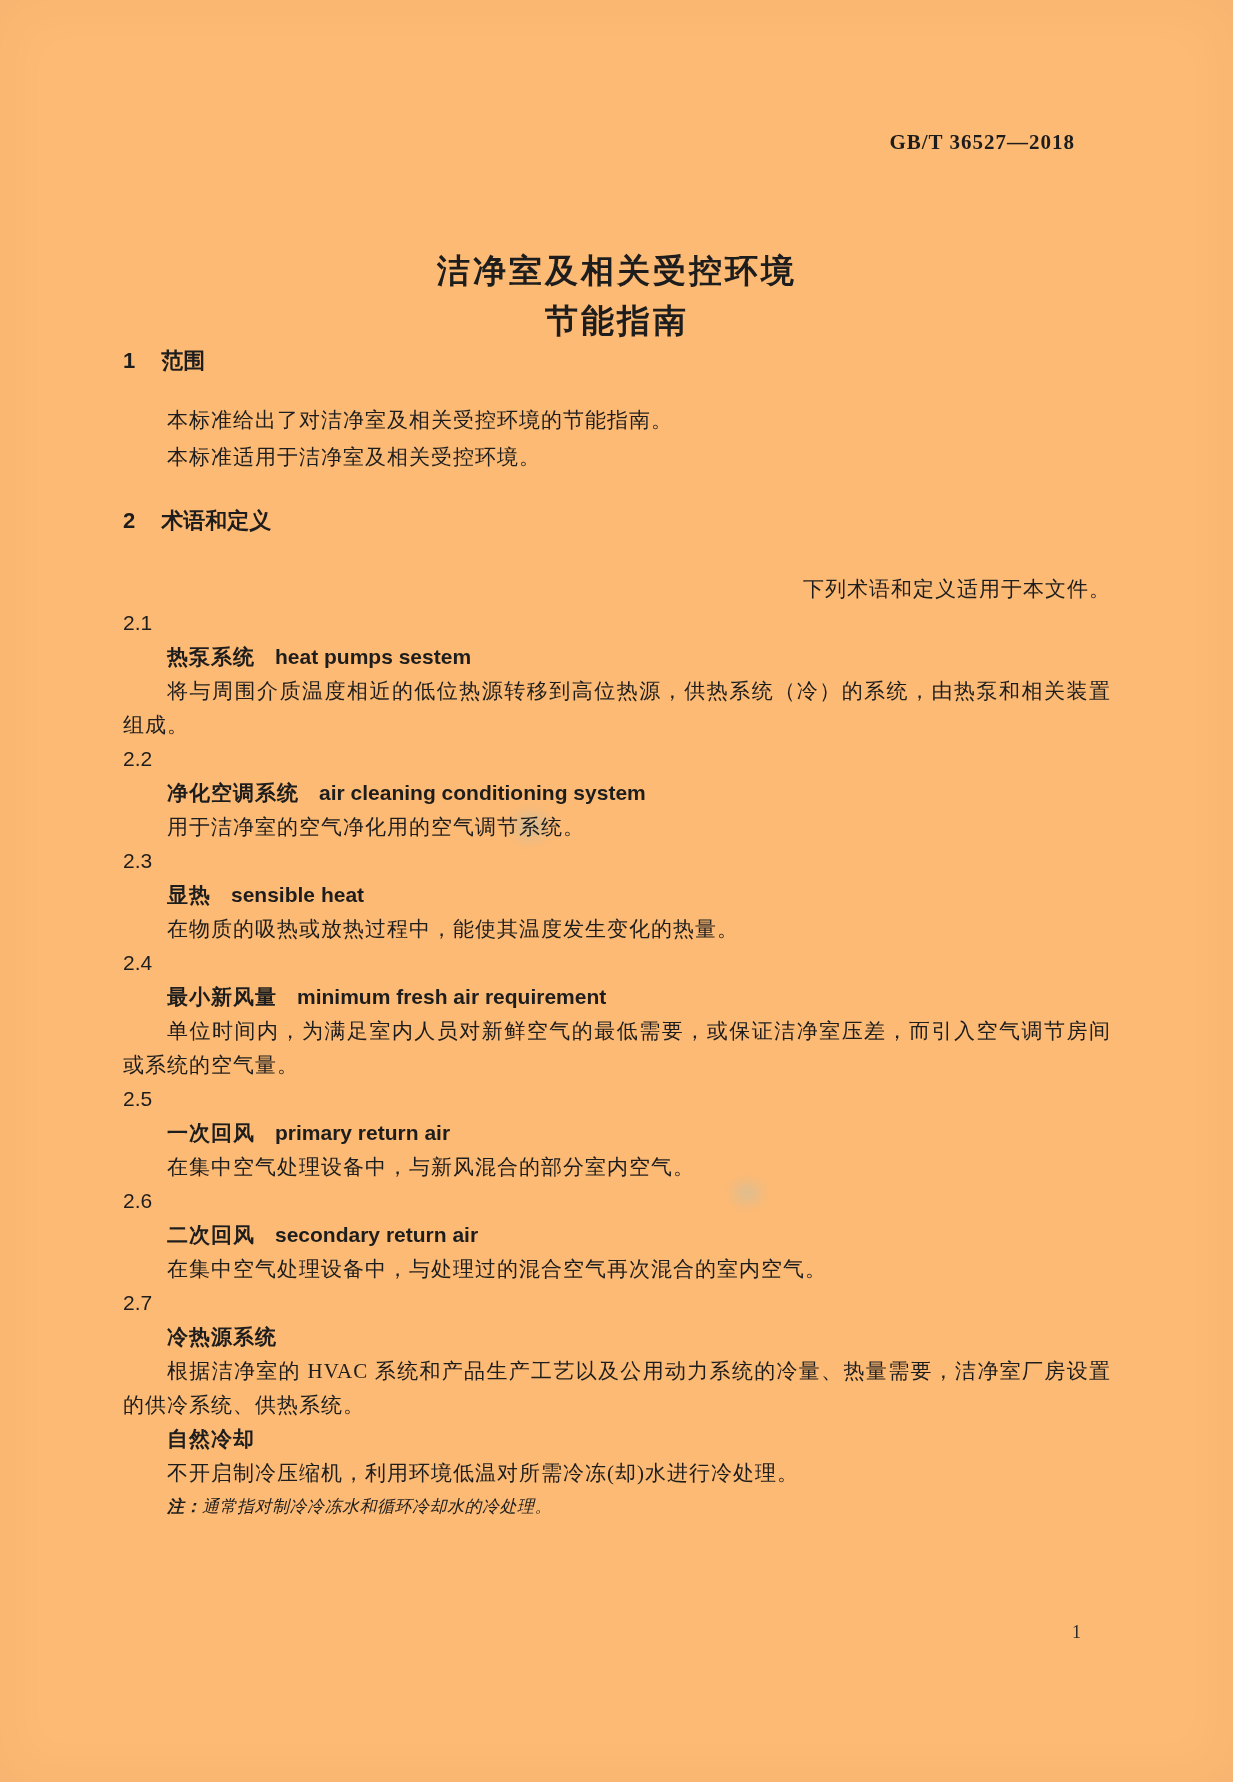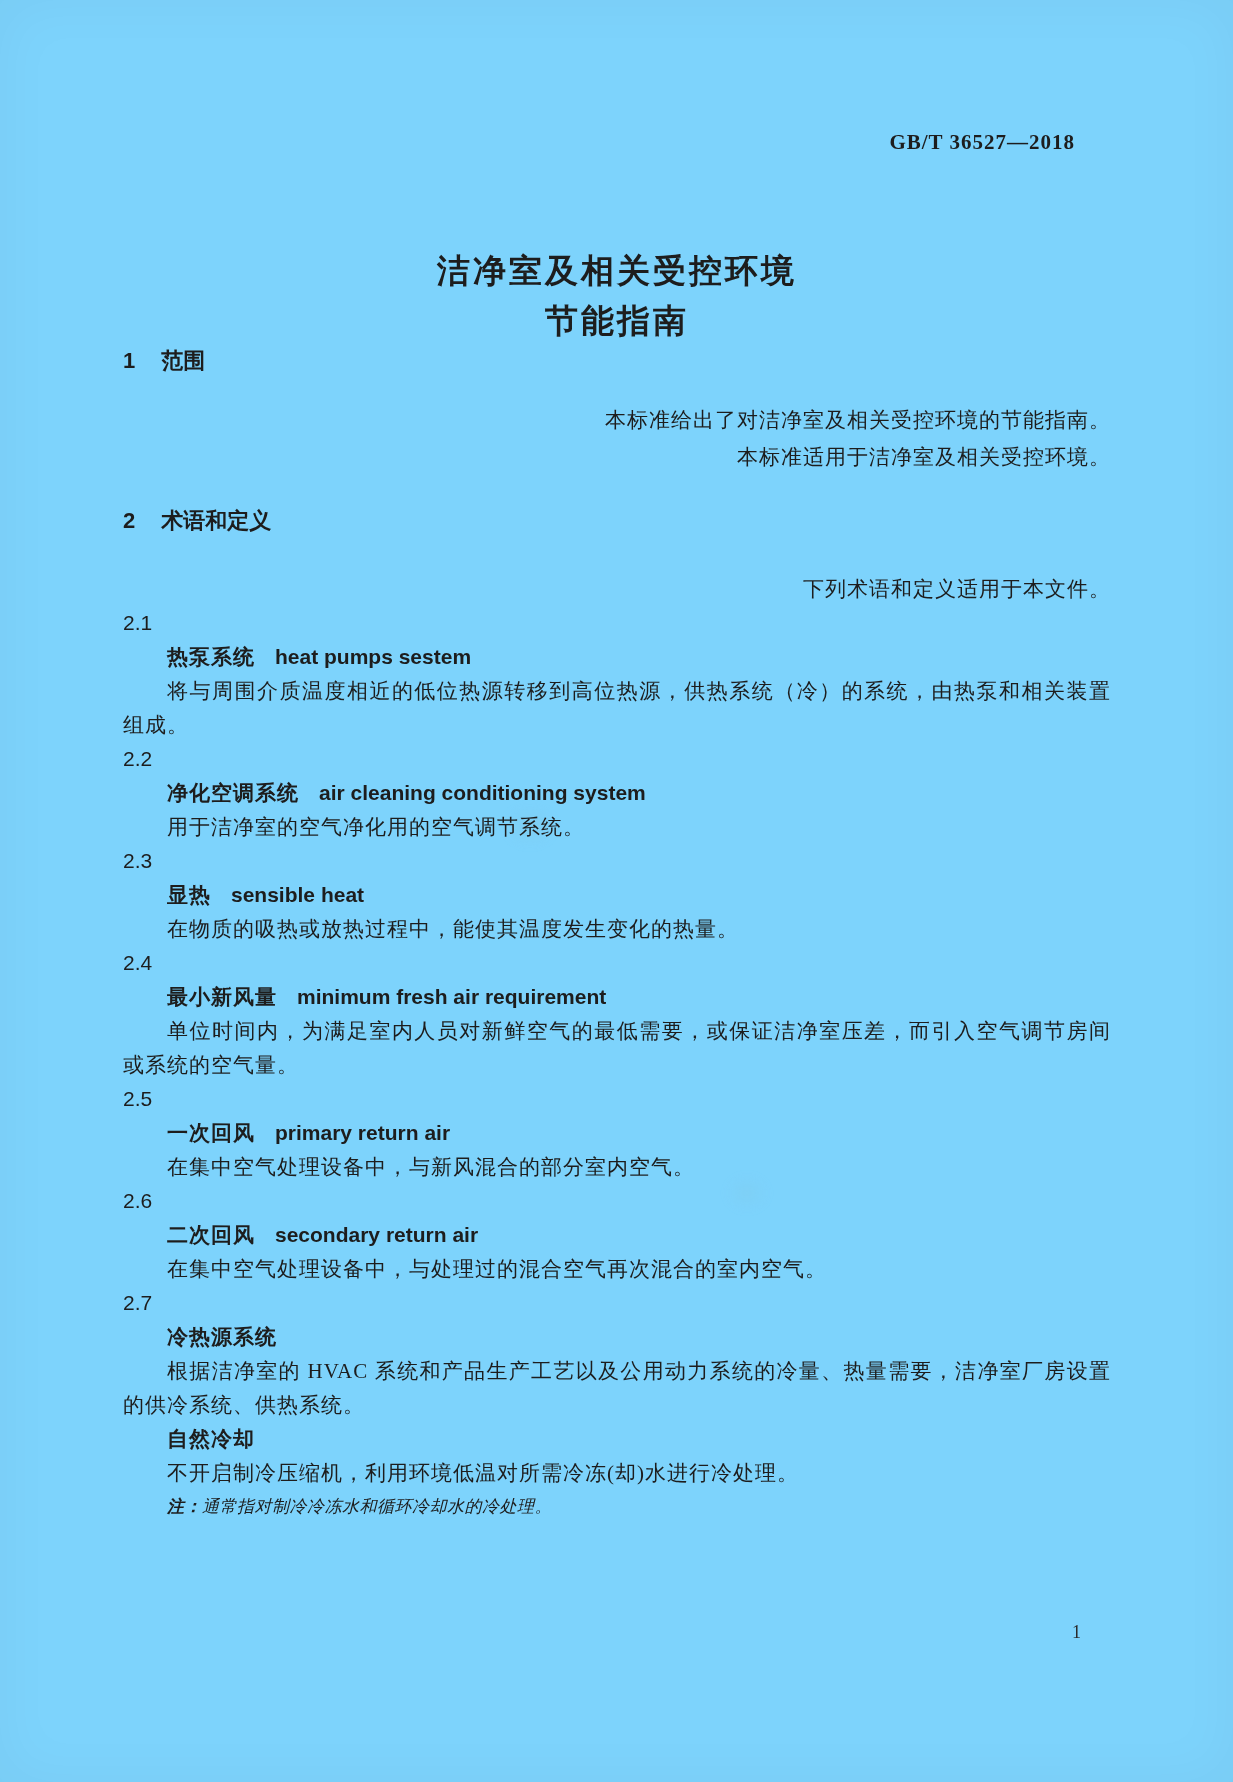--- a/index.html
+++ b/index.html
@@ -5,21 +5,21 @@
   html, body {
     margin: 0;
     padding: 0;
     background: #e8e8e6;
   }
   .page {
     position: relative;
     width: 1233px;
     height: 1782px;
     margin: 0 auto;
-    background: #7dd3fc;
+    background: #fdba74;
     color: #1d1d1d;
     box-shadow: inset 0 0 60px rgba(0,0,0,0.04);
     overflow: hidden;
     font-family: "Liberation Serif", serif;
   }
   .content {
     position: relative;
     padding: 130px 122px 0 123px;
   }
   
@@ -56,21 +56,20 @@
     display: inline-block;
     margin-right: 26px;
   }
   
   .scope-para {
     font-size: 21px;
     line-height: 37px;
     letter-spacing: 1px;
     text-indent: 44px;
     margin: 0;
-    text-align: right;
   }
   .scope-para.first { margin-top: 26px; }
   .terms-intro {
     font-size: 21px;
     line-height: 34px;
     letter-spacing: 1px;
     text-indent: 44px;
     margin-top: 36px;
     text-align: right;
   }

